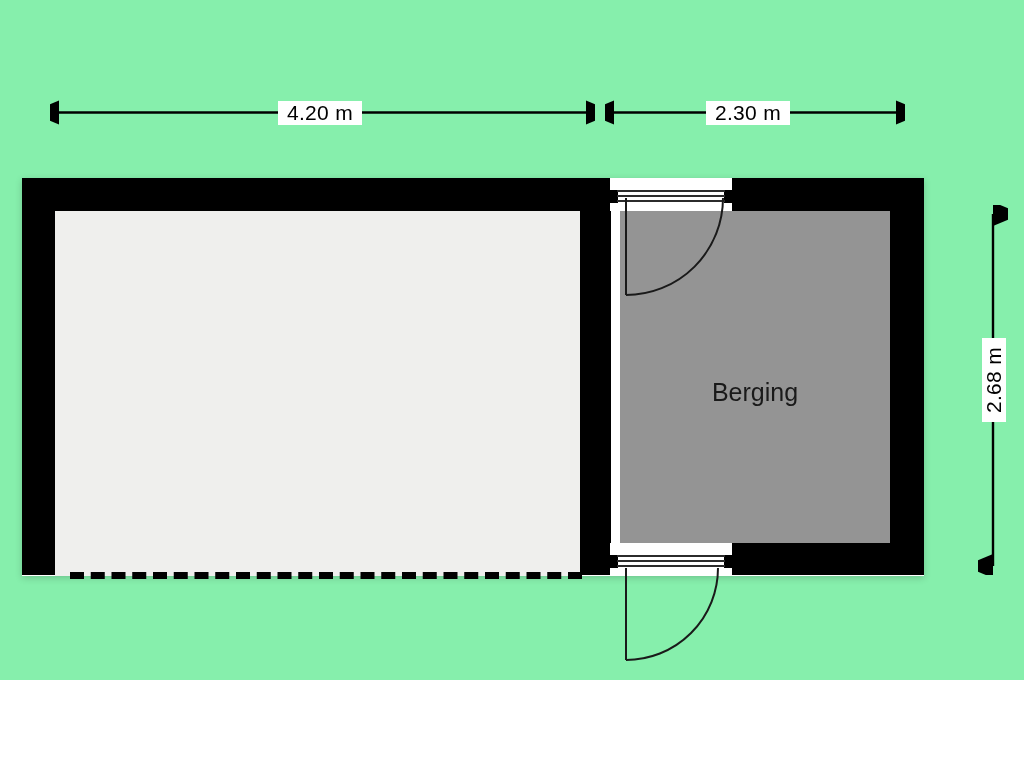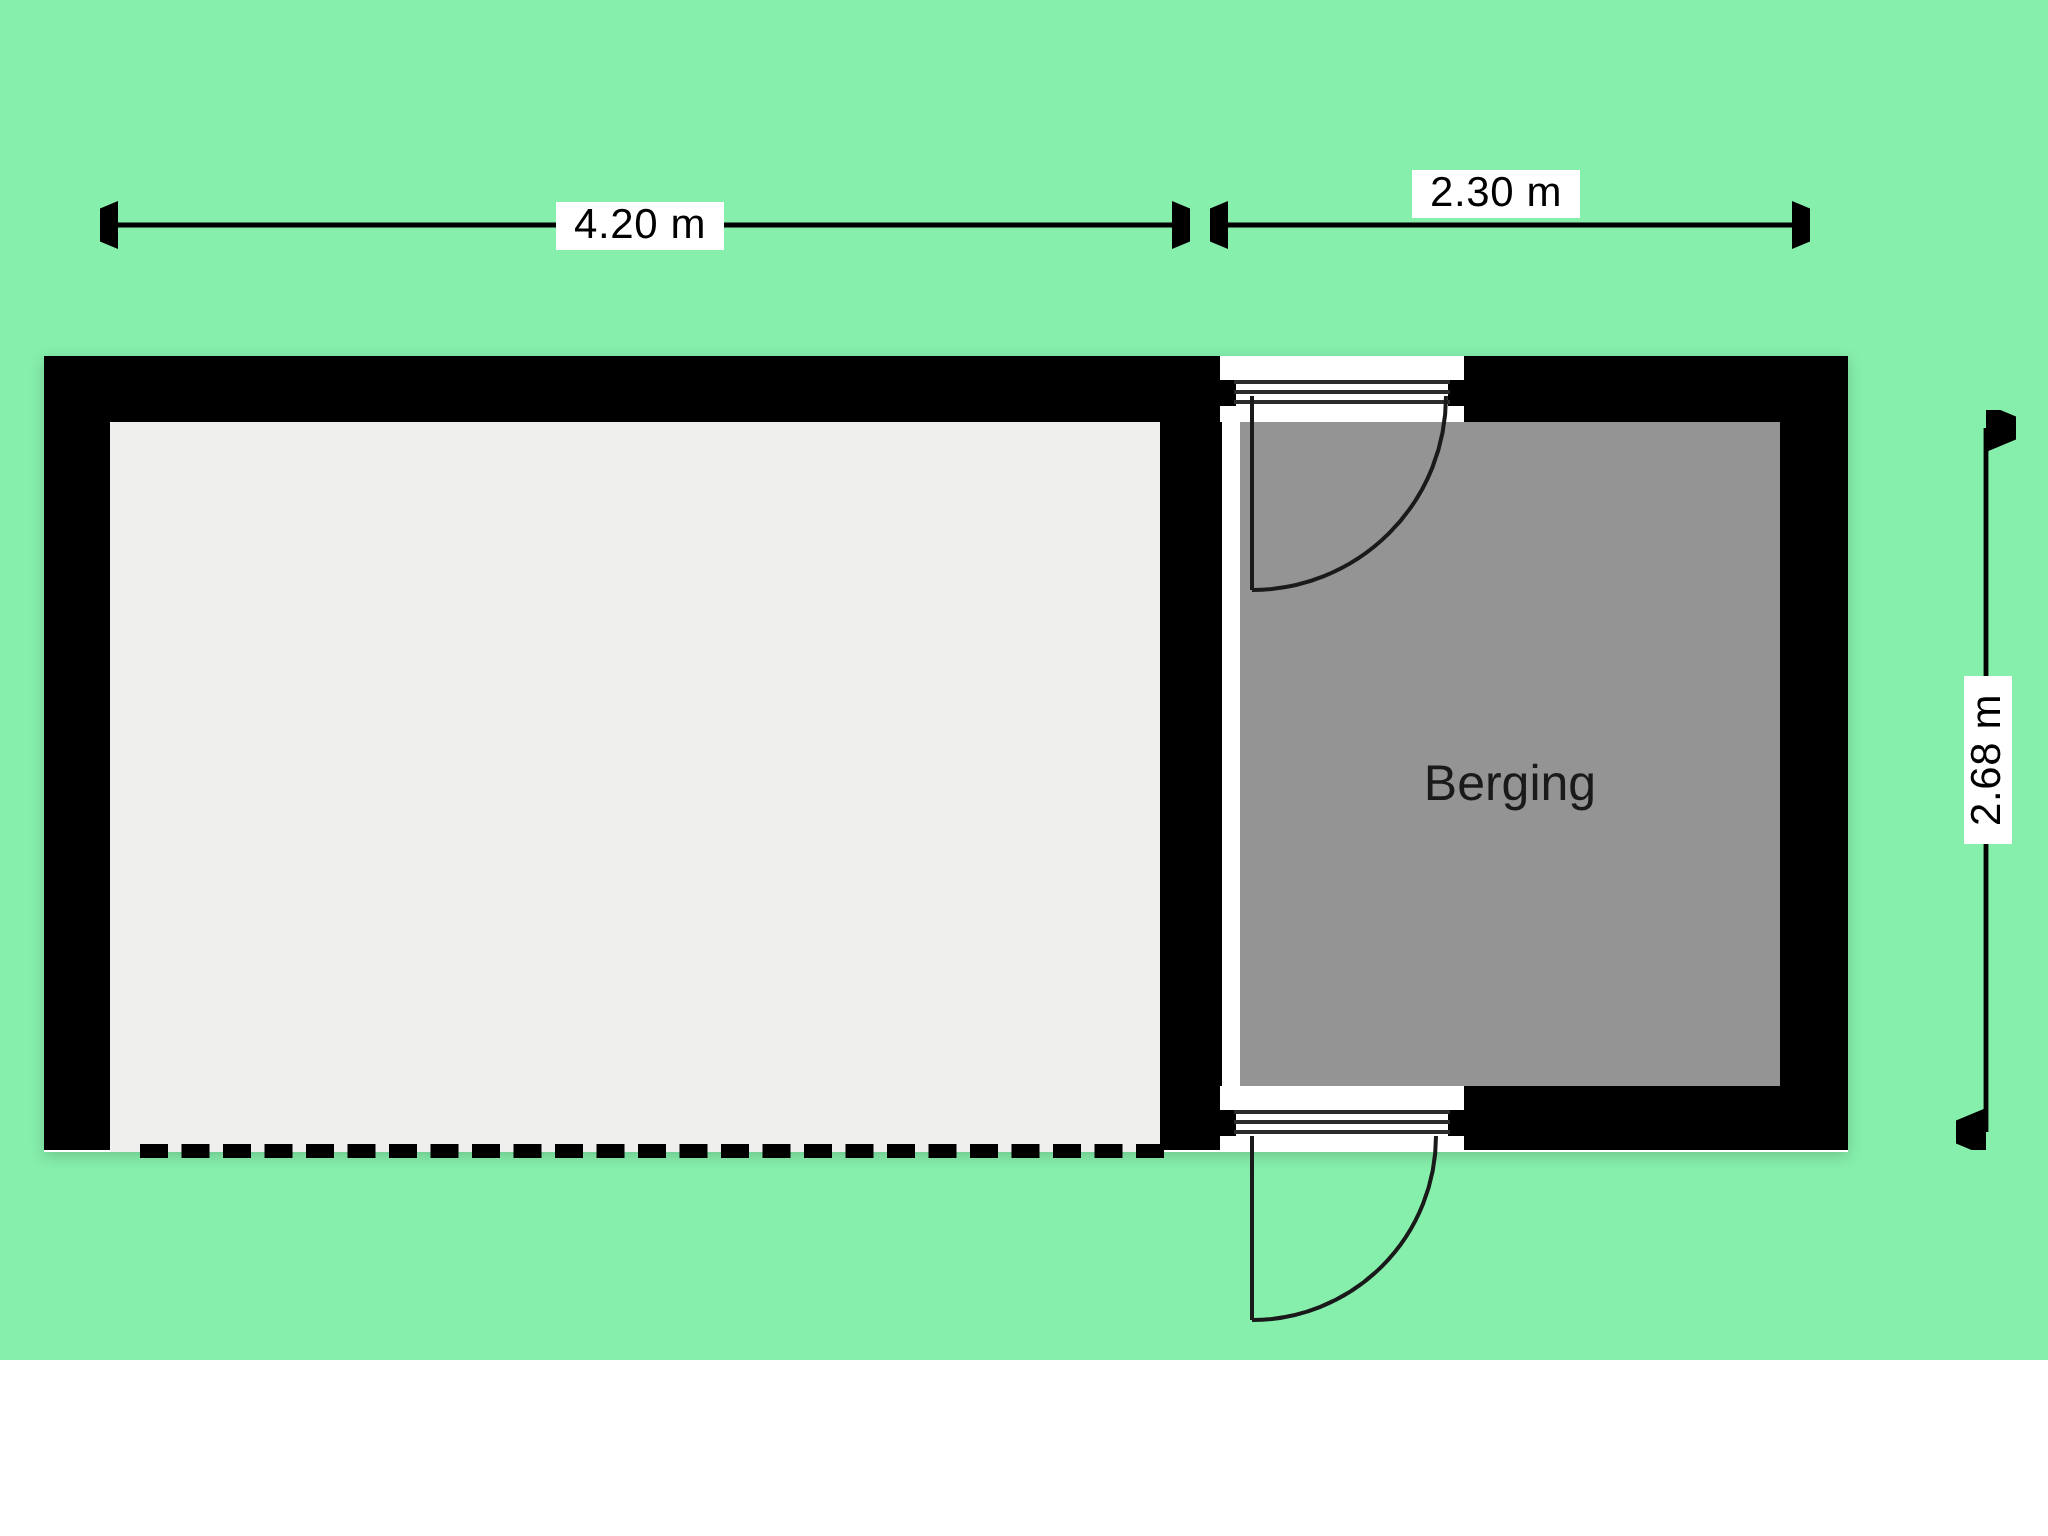--- a/index.html
+++ b/index.html
@@ -86,21 +86,21 @@
         <polygon points="1,0.5 1,10.5 13,5.5" fill="#000"></polygon>
       </marker>
     </defs>
     <line x1="9" y1="14.5" x2="536" y2="14.5" stroke="#000" stroke-width="2.4" marker-start="url(#ahL)" marker-end="url(#ahR)"></line>
   </svg>
   <div class="dim-label" style="left:278px; top:101px;">4.20 m</div>
 
   <svg class="abs" style="left:605px; top:98px; width:300px; height:30px;" viewBox="0 0 300 30">
     <line x1="9" y1="14.5" x2="291" y2="14.5" stroke="#000" stroke-width="2.4" marker-start="url(#ahL)" marker-end="url(#ahR)"></line>
   </svg>
-  <div class="dim-label" style="left:706px; top:85px;">2.30 m</div>
+  <div class="dim-label" style="left:706px; top:101px;">2.30 m</div>
 
   <svg class="abs" style="left:978px; top:205px; width:30px; height:370px;" viewBox="0 0 30 370">
     <defs>
       <marker id="avT" markerWidth="11" markerHeight="13" refX="5.5" refY="12" orient="auto">
         <polygon points="0.5,12 10.5,12 5.5,0" fill="#000"></polygon>
       </marker>
       <marker id="avB" markerWidth="11" markerHeight="13" refX="5.5" refY="1" orient="auto">
         <polygon points="0.5,1 10.5,1 5.5,13" fill="#000"></polygon>
       </marker>
     </defs>

